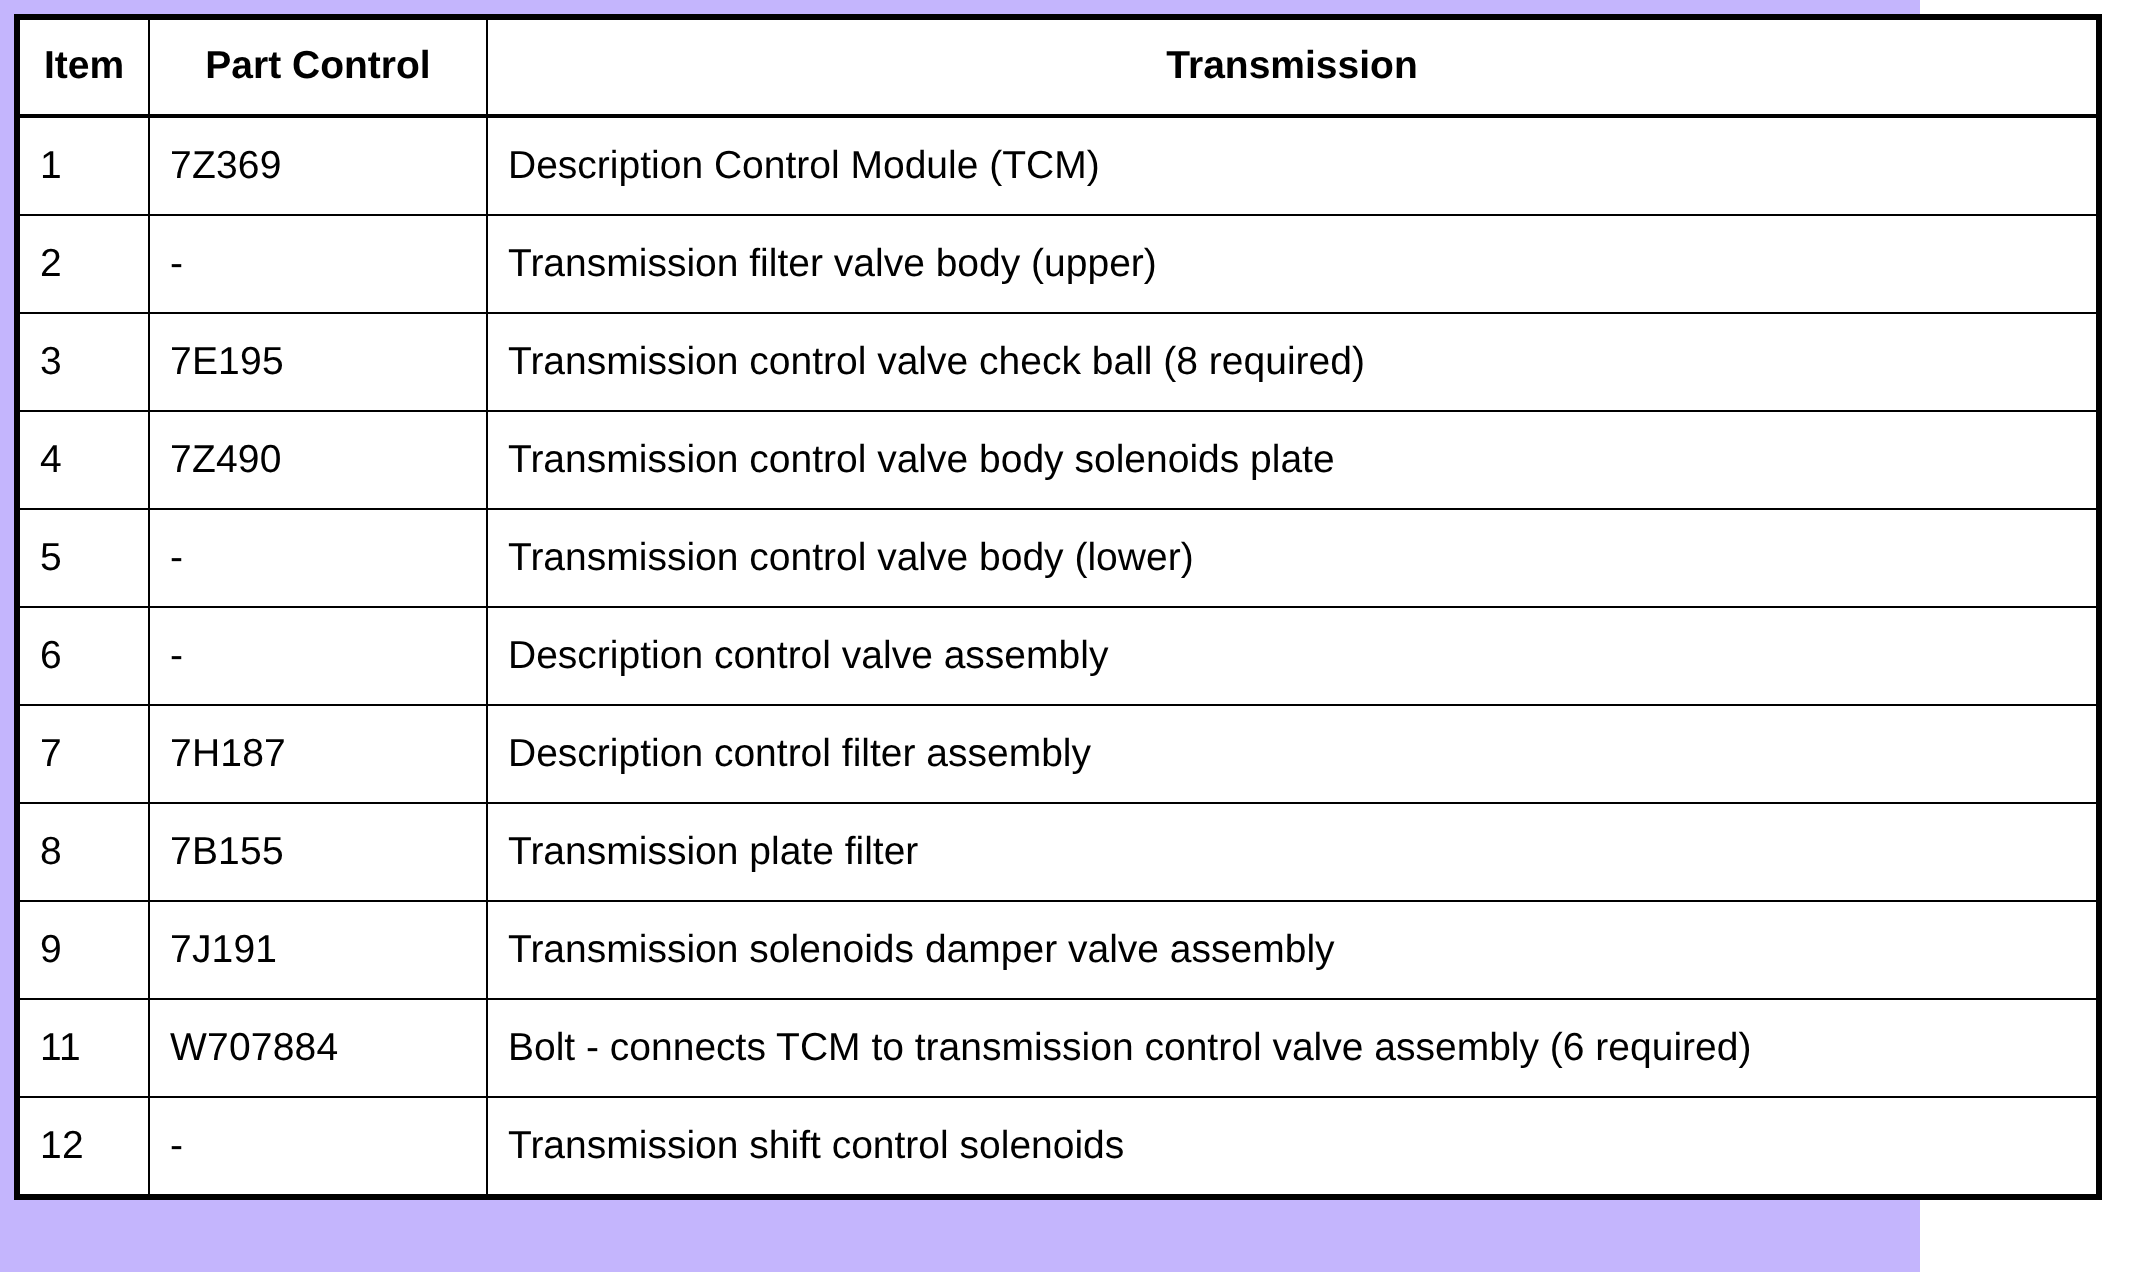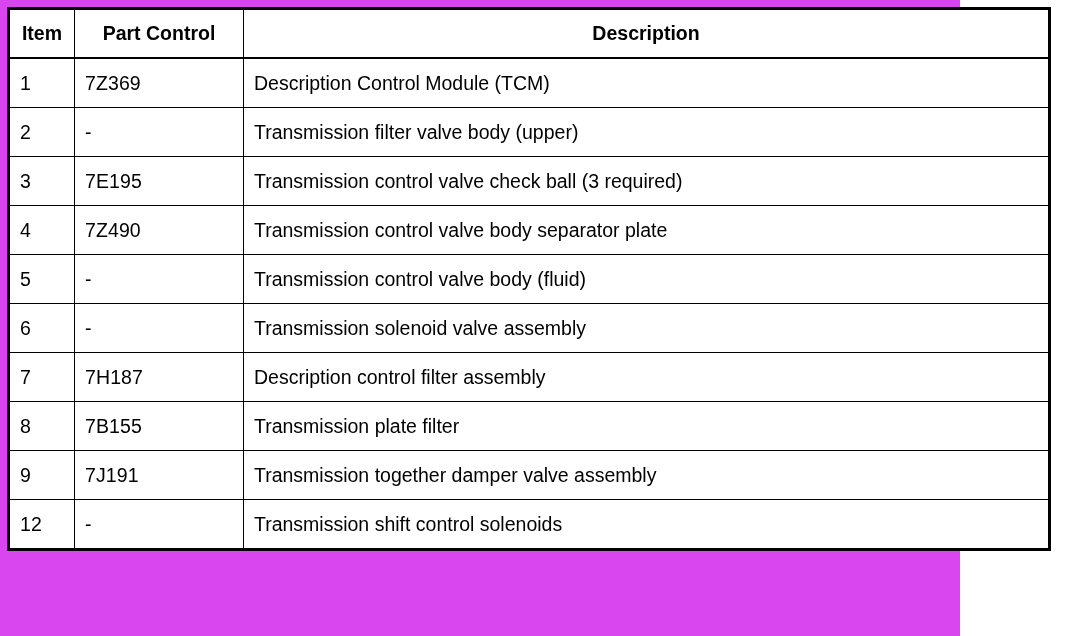--- a/index.html
+++ b/index.html
@@ -12,21 +12,21 @@
     height: 636px;
     font-family: "Liberation Sans", sans-serif;
     color: #000000;
     overflow: hidden;
   }
 
   .sheet {
     position: relative;
     width: 960px;
     height: 636px;
-    background: #d946ef;
+    background: #c4b5fd;
     box-sizing: border-box;
     padding: 7px 24px 6px 7px;
   }
 
   table.parts-table {
     border-collapse: collapse;
     table-layout: fixed;
     width: 1041px;
     border: 3px solid #000000;
     background: #ffffff;
@@ -76,68 +76,73 @@
   <table class="parts-table">
     <colgroup>
       <col class="col-item">
       <col class="col-part">
       <col class="col-desc">
     </colgroup>
     <thead>
       <tr>
         <th>Item</th>
         <th>Part Control</th>
-        <th>Description</th>
+        <th>Transmission</th>
       </tr>
     </thead>
     <tbody id="table-body">
         <tr>
           <td class="cell-item">1</td>
           <td class="cell-part">7Z369</td>
           <td class="cell-desc">Description Control Module (TCM)</td>
         </tr>
         <tr>
           <td class="cell-item">2</td>
           <td class="cell-part">-</td>
           <td class="cell-desc">Transmission filter valve body (upper)</td>
         </tr>
         <tr>
           <td class="cell-item">3</td>
           <td class="cell-part">7E195</td>
-          <td class="cell-desc">Transmission control valve check ball (3 required)</td>
+          <td class="cell-desc">Transmission control valve check ball (8 required)</td>
         </tr>
         <tr>
           <td class="cell-item">4</td>
           <td class="cell-part">7Z490</td>
-          <td class="cell-desc">Transmission control valve body separator plate</td>
+          <td class="cell-desc">Transmission control valve body solenoids plate</td>
         </tr>
         <tr>
           <td class="cell-item">5</td>
           <td class="cell-part">-</td>
-          <td class="cell-desc">Transmission control valve body (fluid)</td>
+          <td class="cell-desc">Transmission control valve body (lower)</td>
         </tr>
         <tr>
           <td class="cell-item">6</td>
           <td class="cell-part">-</td>
-          <td class="cell-desc">Transmission solenoid valve assembly</td>
+          <td class="cell-desc">Description control valve assembly</td>
         </tr>
         <tr>
           <td class="cell-item">7</td>
           <td class="cell-part">7H187</td>
           <td class="cell-desc">Description control filter assembly</td>
         </tr>
         <tr>
           <td class="cell-item">8</td>
           <td class="cell-part">7B155</td>
           <td class="cell-desc">Transmission plate filter</td>
         </tr>
         <tr>
           <td class="cell-item">9</td>
           <td class="cell-part">7J191</td>
-          <td class="cell-desc">Transmission together damper valve assembly</td>
+          <td class="cell-desc">Transmission solenoids damper valve assembly</td>
+        </tr>
+        <tr>
+          <td class="cell-item">11</td>
+          <td class="cell-part">W707884</td>
+          <td class="cell-desc">Bolt - connects TCM to transmission control valve assembly (6 required)</td>
         </tr>
         <tr>
           <td class="cell-item">12</td>
           <td class="cell-part">-</td>
           <td class="cell-desc">Transmission shift control solenoids</td>
         </tr>
       </tbody>
   </table>
 </div>
 

